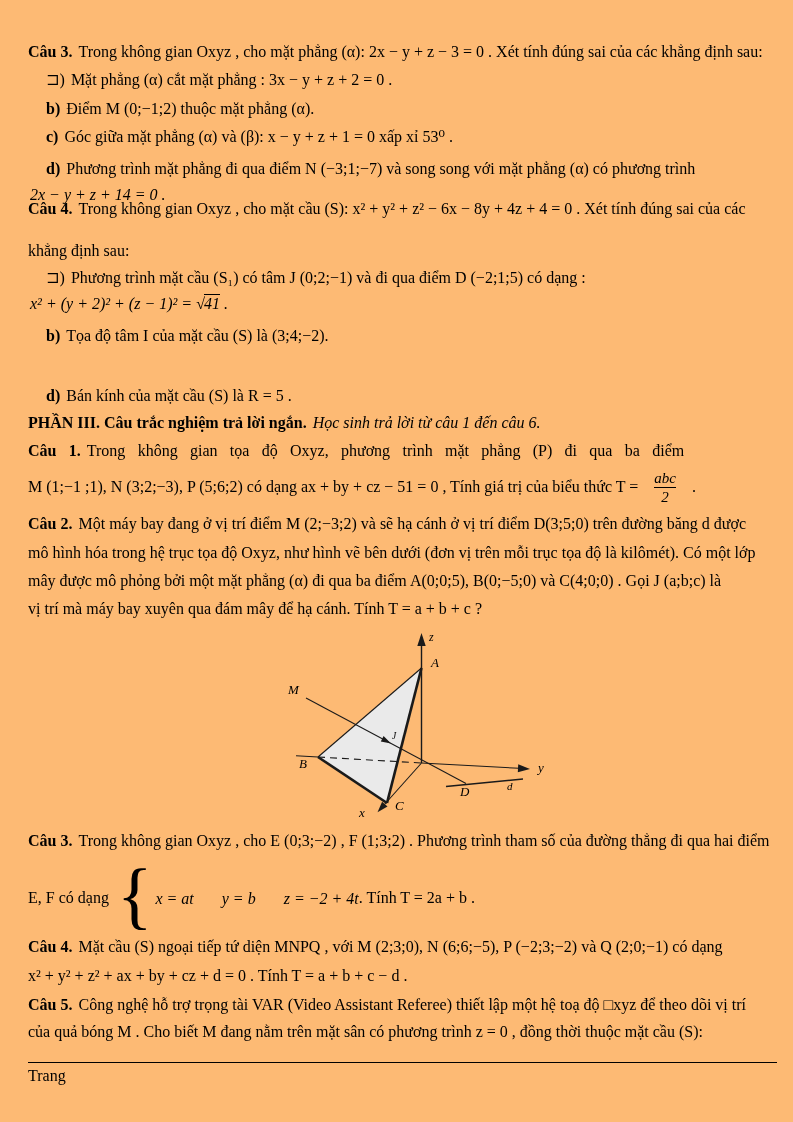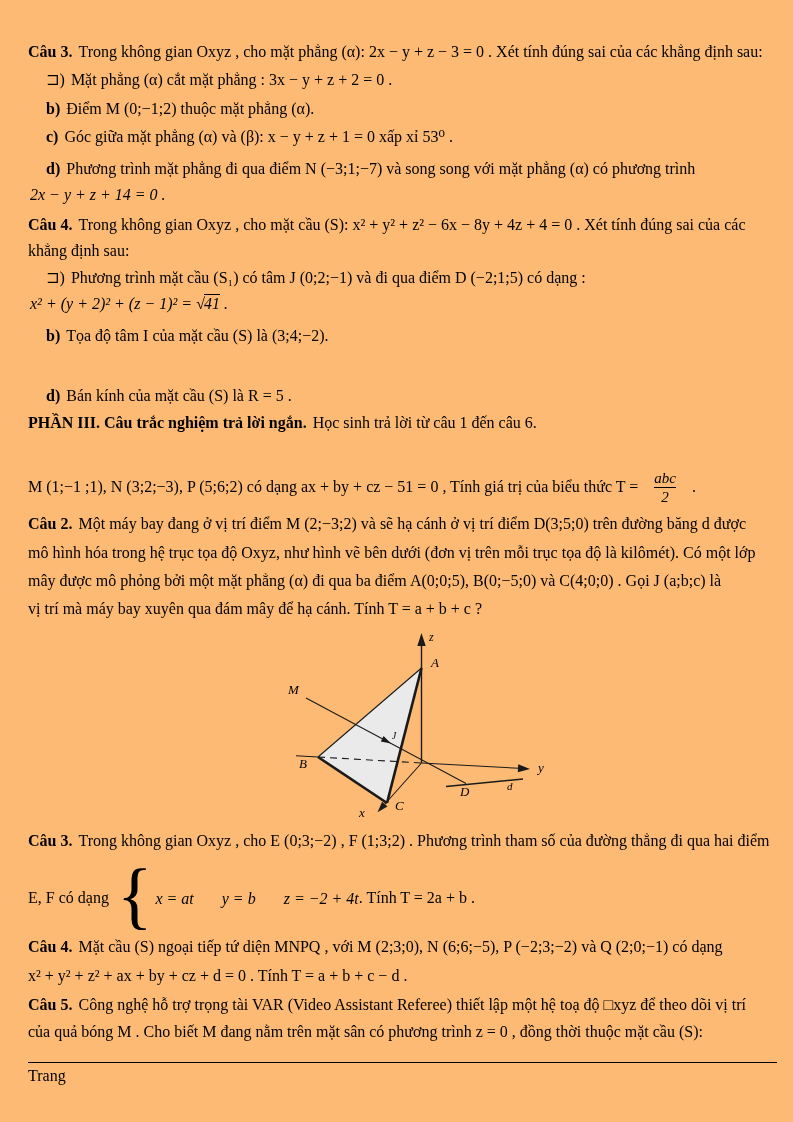--- a/index.html
+++ b/index.html
@@ -13,21 +13,21 @@
   }
   .ln{
     position:absolute;left:28px;width:745px;
     font-size:16px;line-height:20px;white-space:nowrap;
   }
   .indent{left:46px;width:727px;}
   .eqline{left:30px;font-style:italic;}
   .ql{font-weight:bold;margin-right:6px;}
   .mk{font-weight:bold;margin-right:6px;}
   .mk.plain{font-weight:normal;}
-  .it{}
+  .it{font-style:italic;}
   .spread{word-spacing:0.52em;}
   
   .fracline{
     position:absolute;left:28px;top:464px;height:46px;
     display:flex;align-items:center;
     font-size:16px;white-space:nowrap;
   }
   .frac{
     display:inline-flex;flex-direction:column;align-items:center;
     margin:0 16px;font-size:15px;line-height:18px;font-style:italic;
@@ -57,32 +57,33 @@
 <div class="page">
 
   <div class="ln" style="top:42px"><span class="ql">Câu 3.</span><span>Trong không gian Oxyz , cho mặt phẳng (α): 2x − y + z − 3 = 0 . Xét tính đúng sai của các khẳng định sau:</span></div>
 
   <div class="ln indent" style="top:70px"><span class="mk plain">⊐)</span><span>Mặt phẳng (α) cắt mặt phẳng : 3x − y + z + 2 = 0 .</span></div>
   <div class="ln indent" style="top:99px"><span class="mk">b)</span><span>Điểm M (0;−1;2) thuộc mặt phẳng (α).</span></div>
   <div class="ln indent" style="top:127px"><span class="mk">c)</span><span>Góc giữa mặt phẳng (α) và (β): x − y + z + 1 = 0 xấp xỉ 53⁰ .</span></div>
   <div class="ln indent" style="top:159px"><span class="mk">d)</span><span>Phương trình mặt phẳng đi qua điểm N (−3;1;−7) và song song với mặt phẳng (α) có phương trình</span></div>
   <div class="ln eqline" style="top:185px">2x − y + z + 14 = 0 .</div>
 
-  <div class="ln" style="top:215px"><span class="ql">Câu 4.</span><span>Trong không gian Oxyz , cho mặt cầu (S): x² + y² + z² − 6x − 8y + 4z + 4 = 0 . Xét tính đúng sai của các</span></div>
+  <div class="ln" style="top:199px"><span class="ql">Câu 4.</span><span>Trong không gian Oxyz , cho mặt cầu (S): x² + y² + z² − 6x − 8y + 4z + 4 = 0 . Xét tính đúng sai của các</span></div>
   <div class="ln" style="top:241px">khẳng định sau:</div>
 
   <div class="ln indent" style="top:268px"><span class="mk plain">⊐)</span><span>Phương trình mặt cầu (S₁) có tâm J (0;2;−1) và đi qua điểm D (−2;1;5) có dạng :</span></div>
 
   <div class="ln eqline" style="top:294px"><span>x² + (y + 2)² + (z − 1)² = </span><span class="radsym">√</span><span class="rad">41</span><span> .</span></div>
 
   <div class="ln indent" style="top:326px"><span class="mk">b)</span><span>Tọa độ tâm I của mặt cầu (S) là (3;4;−2).</span></div>
   <div class="ln indent" style="top:386px"><span class="mk">d)</span><span>Bán kính của mặt cầu (S) là R = 5 .</span></div>
 
   <div class="ln" style="top:413px"><span class="ql">PHẦN III. Câu trắc nghiệm trả lời ngắn.</span><span class="it">Học sinh trả lời từ câu 1 đến câu 6.</span></div>
 
+  <div class="ln spread" style="top:441px"><span class="ql">Câu 1.</span><span>Trong không gian tọa độ Oxyz, phương trình mặt phẳng (P) đi qua ba điểm</span></div>
   <div class="fracline">
     <span>M (1;−1 ;1), N (3;2;−3), P (5;6;2) có dạng ax + by + cz − 51 = 0 , Tính giá trị của biểu thức T =</span>
     <span class="frac">
         <span class="num">abc</span>
         <span class="den">2</span>
       </span>
     <span>.</span>
   </div>
 
   <div class="ln" style="top:514px"><span class="ql">Câu 2.</span><span>Một máy bay đang ở vị trí điểm M (2;−3;2) và sẽ hạ cánh ở vị trí điểm D(3;5;0) trên đường băng d được</span></div>

